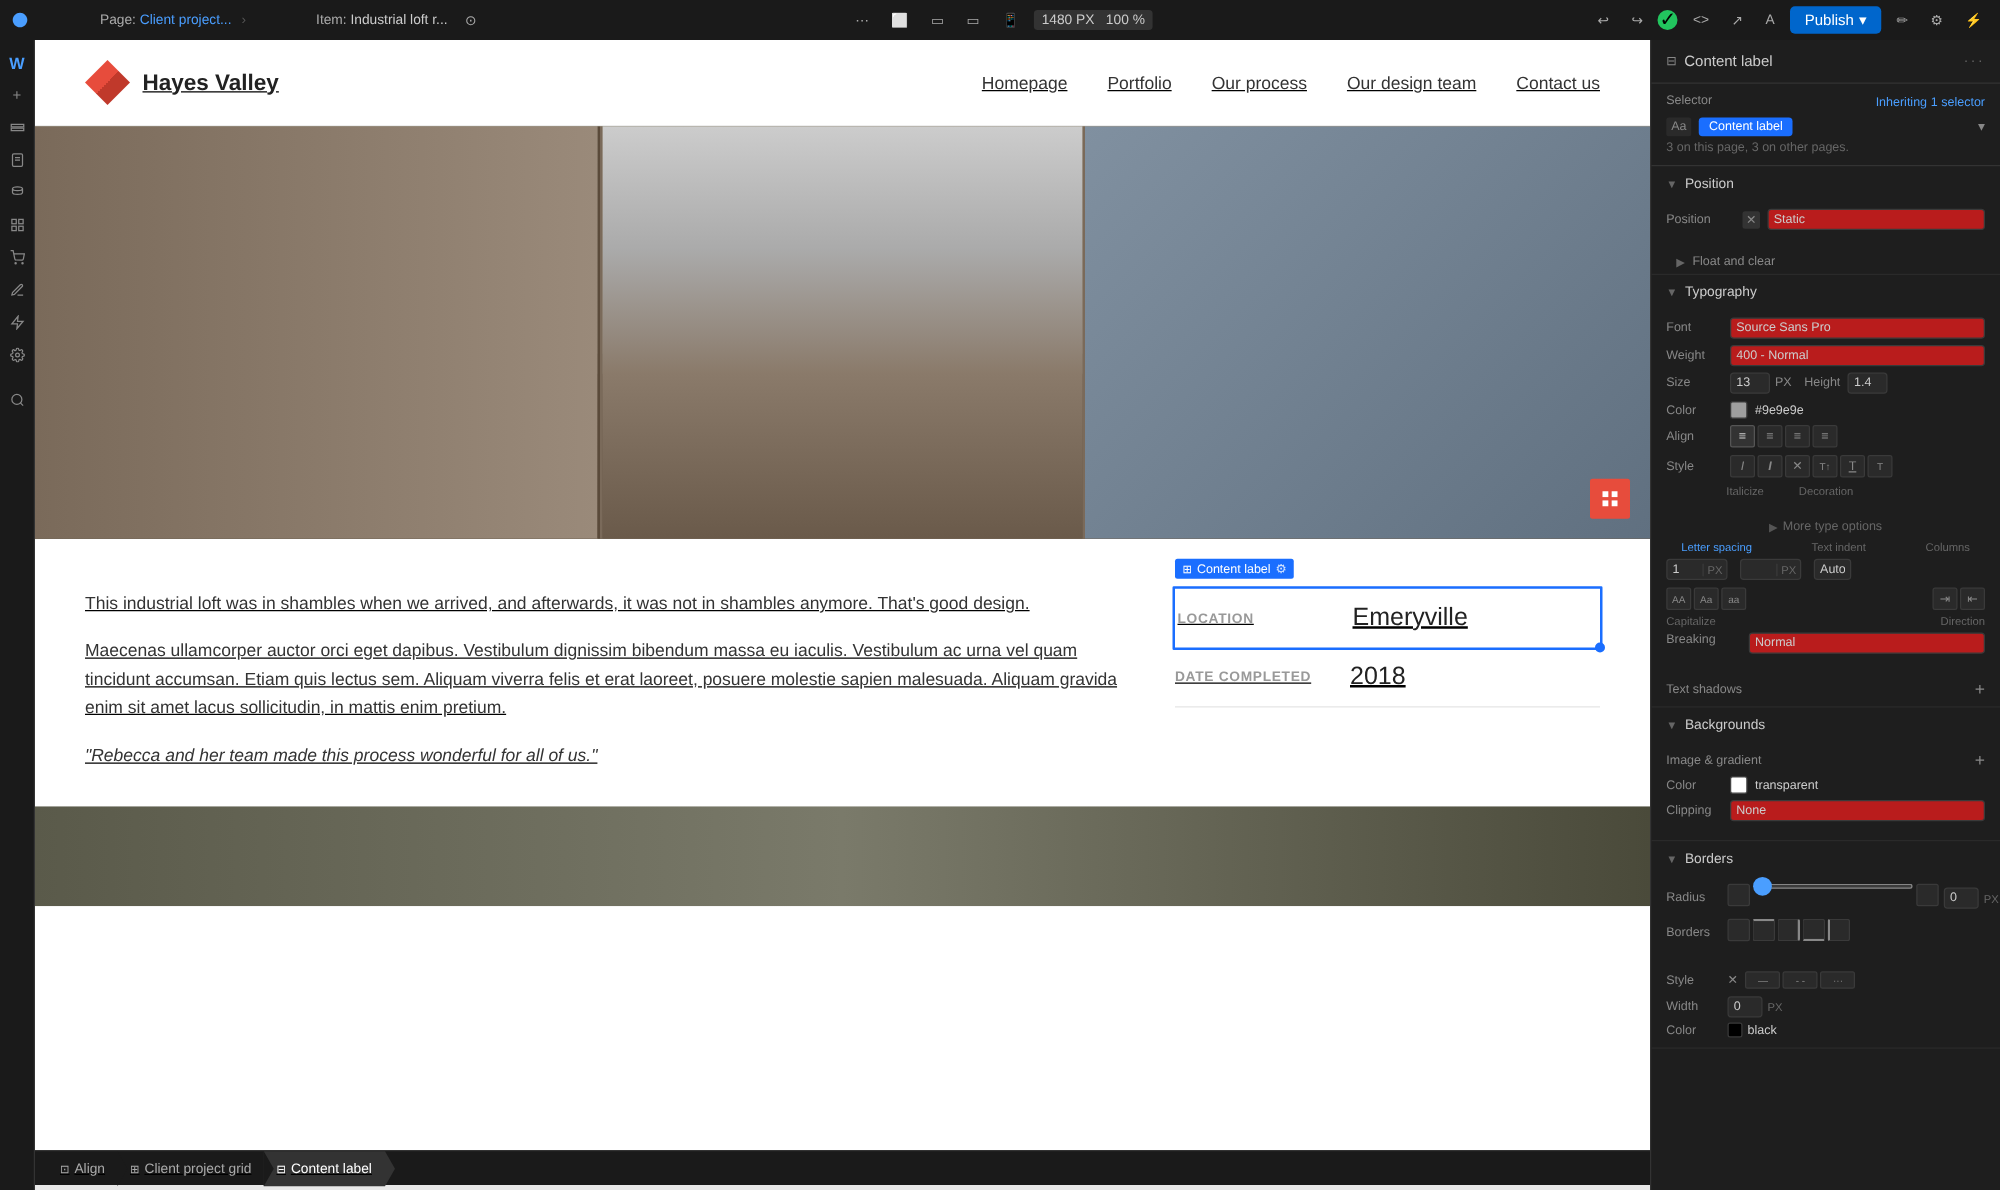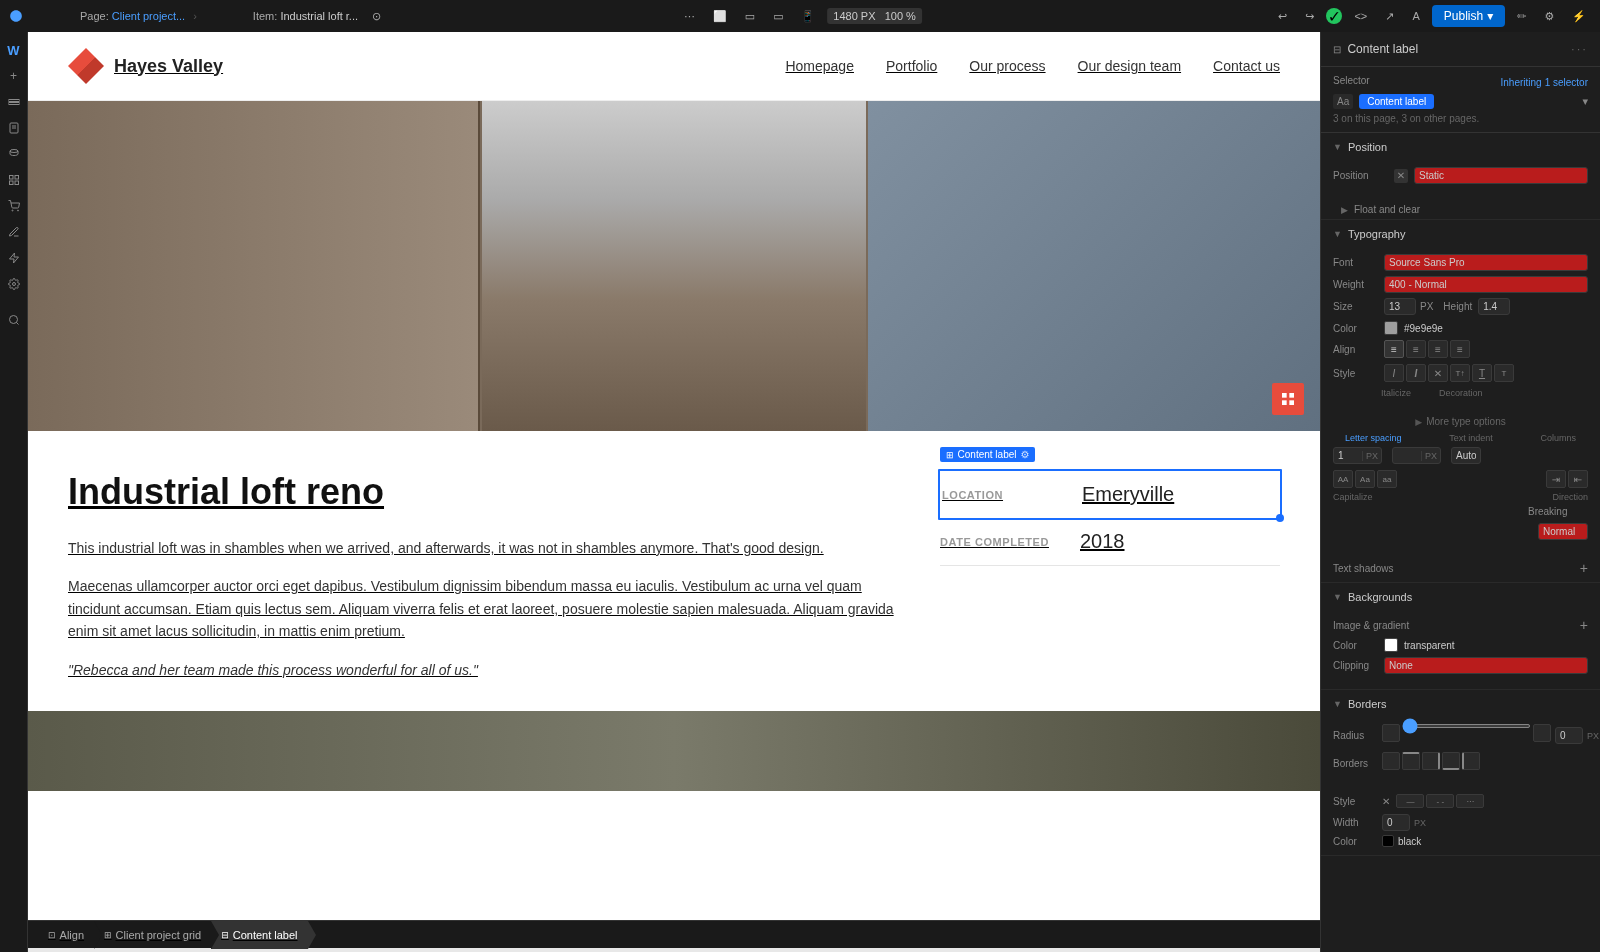--- a/index.html
+++ b/index.html
@@ -353,21 +353,21 @@
       font-size: 9px; border-radius: 2px;
     }
     .dir-btns { display: flex; gap: 2px; margin-left: auto; }
     .dir-btn {
       width: 20px; height: 18px; background: #2a2a2a; border: 1px solid #3a3a3a;
       color: #888; cursor: pointer; display: flex; align-items: center; justify-content: center;
       font-size: 10px; border-radius: 2px;
     }
 
     
-    .breaking-row { display: flex; align-items: flex-end; gap: 6px; margin-bottom: 4px; flex-direction: column; }
+    .breaking-row { display: flex; align-items: flex-start; gap: 6px; margin-bottom: 4px; }
     .breaking-label { color: #888; font-size: 10px; width: 60px; }
 
     
     .text-shadows-row {
       display: flex; align-items: center; justify-content: space-between;
       padding: 6px 12px;
     }
     .text-shadows-label { color: #888; font-size: 10px; }
 
     
@@ -631,21 +631,20 @@
               <rect x="3" y="3" width="7" height="7"></rect>
               <rect x="14" y="3" width="7" height="7"></rect>
               <rect x="14" y="14" width="7" height="7"></rect>
               <rect x="3" y="14" width="7" height="7"></rect>
             </svg>
         </div>
       </div>
 
       <div class="content-area">
         <div class="content-left">
-          <h1 class="project-title">Industrial loft reno</h1>
           <p class="body-text">This industrial loft was in shambles when we arrived, and afterwards, it was not in shambles anymore. That's good design.</p>
           <p class="body-text">Maecenas ullamcorper auctor orci eget dapibus. Vestibulum dignissim bibendum massa eu iaculis. Vestibulum ac urna vel quam tincidunt accumsan. Etiam quis lectus sem. Aliquam viverra felis et erat laoreet, posuere molestie sapien malesuada. Aliquam gravida enim sit amet lacus sollicitudin, in mattis enim pretium.</p>
           <p class="quote-text">"Rebecca and her team made this process wonderful for all of us."</p>
         </div>
         <div class="content-right">
 
           <div style="position:relative; margin-bottom:0;">
             <div class="label-tag">
               <span style="font-size:9px;">⊞</span>
               <span>Content label</span>

